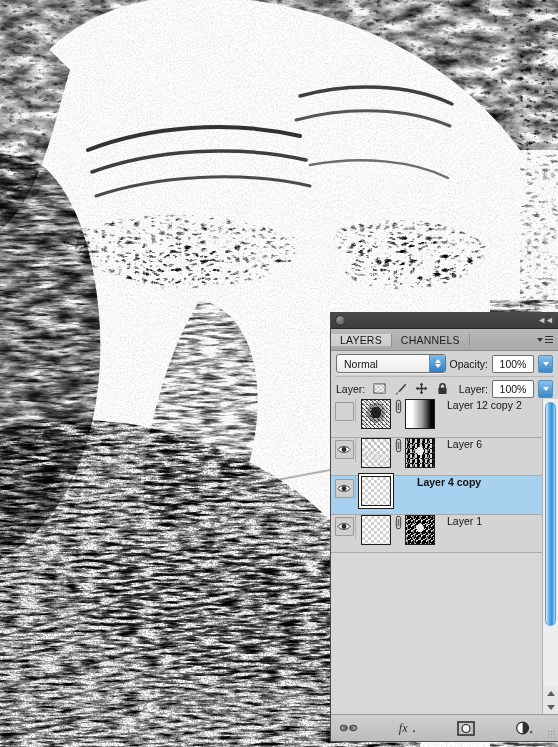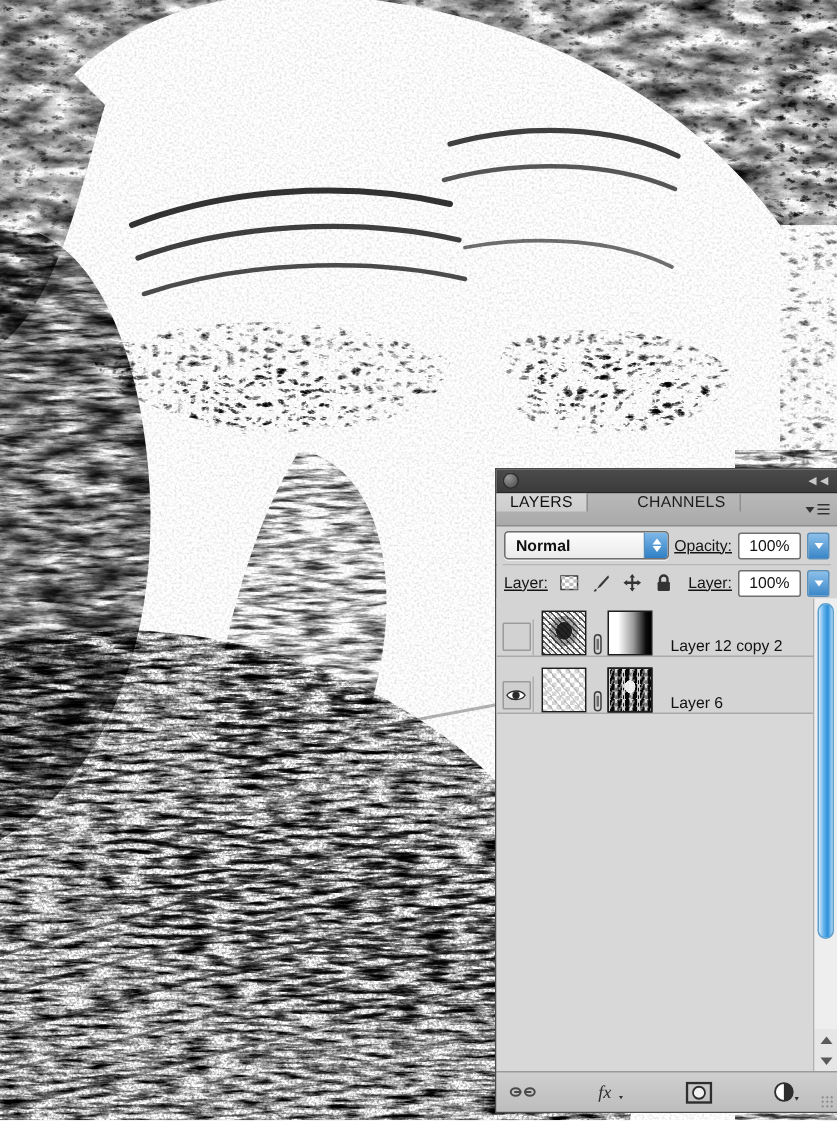--- a/index.html
+++ b/index.html
@@ -32,21 +32,21 @@
     box-shadow:inset 0 0 0 1px #2c2c2c;
   }
   .tb-collapse{
     position:absolute;right:5px;top:2px;color:#c9c9c9;font-size:9px;
     line-height:11px;letter-spacing:-1px;
   }
 
   
   .tabstrip{
     height:21px;background:linear-gradient(#b9b9b9,#a9a9a9);
-    border-bottom:1px solid #8b8b8b;display:flex;align-items:flex-start;position:relative;gap:24px;
+    border-bottom:1px solid #8b8b8b;display:flex;align-items:center;position:relative;
   }
   .tab{
     padding:0 9px;display:flex;align-items:center;font-size:10.5px;
     color:#1b1b1b;border-right:1px solid #8f8f8f;letter-spacing:.2px;
   }
   .tab.active{background:linear-gradient(#d6d6d6,#cdcdcd);color:#111;}
   .tab-filler{flex:1;}
   .panel-menu{
     position:absolute;right:5px;top:5px;width:16px;height:11px;
     display:flex;align-items:center;justify-content:flex-end;
@@ -65,31 +65,31 @@
   }
   .ctrl-row.second{height:23px;border-bottom:1px solid #9a9a9a;}
   .divider-line{height:1px;background:#b6b6b6;margin:0 4px;}
 
   .combo{
     width:108px;height:17px;border:1px solid #6f6f6f;border-radius:3px;
     background:linear-gradient(#fdfdfd,#eaeaea);
     display:flex;align-items:center;position:relative;
     box-shadow:0 1px 0 rgba(255,255,255,.6);
   }
-  .combo .val{padding-left:7px;font-size:10.5px;color:#111;font-weight:bold;}
+  .combo .val{padding-left:7px;font-size:10.5px;color:#111;}
   .combo .stepper{
     position:absolute;right:0;top:0;bottom:0;width:15px;border-radius:0 2px 2px 0;
     background:linear-gradient(#7fb8e8,#2f7fc4);
     display:flex;flex-direction:column;align-items:center;justify-content:center;
     border-left:1px solid #5a8fba;
   }
   .stepper .up{width:0;height:0;border-left:3px solid transparent;border-right:3px solid transparent;border-bottom:4px solid #fff;margin-bottom:1px;}
   .stepper .dn{width:0;height:0;border-left:3px solid transparent;border-right:3px solid transparent;border-top:4px solid #fff;}
 
-  .lbl{font-size:10.5px;color:#141414;text-decoration:underline;}
+  .lbl{font-size:10.5px;color:#141414;}
   .opacity-wrap{margin-left:auto;display:flex;align-items:center;gap:4px;}
   .numfield{
     width:40px;height:16px;border:1px solid #6f6f6f;border-radius:2px;
     background:#fff;font-size:10.5px;color:#111;
     display:flex;align-items:center;justify-content:center;
   }
   .numdrop{
     width:13px;height:16px;border:1px solid #5a8fba;border-radius:2px;
     background:linear-gradient(#8cc0ea,#3a86c8);
     display:flex;align-items:center;justify-content:center;
@@ -99,21 +99,21 @@
   
   .lockicons{display:flex;align-items:center;gap:8px;margin-left:8px;}
   .ico{width:13px;height:13px;display:block;}
 
   
   .layers-list{
     position:absolute;left:0;right:0;top:86px;bottom:27px;
     background:#d8d8d8;overflow:hidden;
   }
   .layer-row{
-    position:relative;height:38.6px;display:flex;align-items:flex-end;
+    position:relative;height:38.6px;display:flex;align-items:flex-start;
     border-bottom:1px solid #a9a9a9;background:#d4d4d4;
     padding-left:2px;box-sizing:border-box;
   }
   .layer-row.selected{background:#a8d1f0;}
   .eye-cell{
     width:22px;height:24px;display:flex;align-items:center;justify-content:center;
     border-right:1px solid #b0b0b0;flex:0 0 22px;
   }
   .eye-box{
     width:17px;height:17px;border:1px solid #9b9b9b;background:#cfcfcf;
@@ -407,20 +407,52 @@
         <span class="thumb" style="background-image:repeating-linear-gradient(50deg, rgba(120,120,120,.35) 0 1px, transparent 1px 5px),linear-gradient(45deg,#d2d2d2 25%,transparent 25%),linear-gradient(-45deg,#d2d2d2 25%,transparent 25%),linear-gradient(45deg,transparent 75%,#d2d2d2 75%),linear-gradient(-45deg,transparent 75%,#d2d2d2 75%);background-size:100% 100%,6px 6px,6px 6px,6px 6px,6px 6px;background-position:0 0,0 0,0 3px,3px -3px,-3px 0;background-color:#fff;"></span>
         <span class="linkico">
           <svg viewBox="0 0 10 16" width="9" height="15">
             <rect x="2.6" y="1" width="4.8" height="14" rx="2.4" fill="none" stroke="#3b3b3b" stroke-width="1.1"></rect>
             <rect x="4.1" y="4" width="1.8" height="8" fill="#6d6d6d"></rect>
           </svg>
         </span>
         <span class="mask" style="background-color:#080808;background-image:radial-gradient(ellipse at 50% 42%, rgba(245,245,245,.95) 0 18%, transparent 19%),repeating-linear-gradient(98deg, rgba(250,250,250,.85) 0 1px, transparent 1px 4px),repeating-linear-gradient(-69deg, rgba(250,250,250,.5) 0 1px, transparent 1px 6px);background-size:100% 100%, 5px 5px, 7px 7px;"></span>
         <span class="layer-name">Layer 6</span>
       </div>
+      <div class="layer-row selected">
+        <span class="eye-cell">
+          <span class="eye-box">
+            <svg viewBox="0 0 15 11" width="14" height="11">
+              <path d="M1 5.5 C3.6 1.4 11.4 1.4 14 5.5 C11.4 9.6 3.6 9.6 1 5.5 Z" fill="#fff" stroke="#2b2b2b" stroke-width="1"></path>
+              <circle cx="7.5" cy="5.5" r="2.6" fill="#2b2b2b"></circle>
+            </svg>
+          </span>
+        </span>
+        <span class="thumb sel-thumb" style="background-image:linear-gradient(45deg,#d2d2d2 25%,transparent 25%),linear-gradient(-45deg,#d2d2d2 25%,transparent 25%),linear-gradient(45deg,transparent 75%,#d2d2d2 75%),linear-gradient(-45deg,transparent 75%,#d2d2d2 75%);background-size:6px 6px;background-position:0 0,0 3px,3px -3px,-3px 0;background-color:#fff;"></span>
+        <span class="linkico"></span>
+        <span class="layer-name">Layer 4 copy</span>
+      </div>
+      <div class="layer-row">
+        <span class="eye-cell">
+          <span class="eye-box">
+            <svg viewBox="0 0 15 11" width="14" height="11">
+              <path d="M1 5.5 C3.6 1.4 11.4 1.4 14 5.5 C11.4 9.6 3.6 9.6 1 5.5 Z" fill="#fff" stroke="#2b2b2b" stroke-width="1"></path>
+              <circle cx="7.5" cy="5.5" r="2.6" fill="#2b2b2b"></circle>
+            </svg>
+          </span>
+        </span>
+        <span class="thumb" style="background-image:linear-gradient(45deg,#d2d2d2 25%,transparent 25%),linear-gradient(-45deg,#d2d2d2 25%,transparent 25%),linear-gradient(45deg,transparent 75%,#d2d2d2 75%),linear-gradient(-45deg,transparent 75%,#d2d2d2 75%);background-size:6px 6px;background-position:0 0,0 3px,3px -3px,-3px 0;background-color:#fff;"></span>
+        <span class="linkico">
+          <svg viewBox="0 0 10 16" width="9" height="15">
+            <rect x="2.6" y="1" width="4.8" height="14" rx="2.4" fill="none" stroke="#3b3b3b" stroke-width="1.1"></rect>
+            <rect x="4.1" y="4" width="1.8" height="8" fill="#6d6d6d"></rect>
+          </svg>
+        </span>
+        <span class="mask" style="background-color:#080808;background-image:radial-gradient(ellipse at 50% 42%, rgba(245,245,245,.95) 0 18%, transparent 19%),repeating-linear-gradient(149deg, rgba(250,250,250,.85) 0 1px, transparent 1px 4px),repeating-linear-gradient(-102deg, rgba(250,250,250,.5) 0 1px, transparent 1px 6px);background-size:100% 100%, 5px 5px, 7px 7px;"></span>
+        <span class="layer-name">Layer 1</span>
+      </div>
     </div>
 
   <div class="vscroll">
     <div class="track"></div>
     <div class="thumbbar"></div>
     <div class="arrows">
       <span class="a-up"></span>
       <span class="a-dn"></span>
     </div>
   </div>

